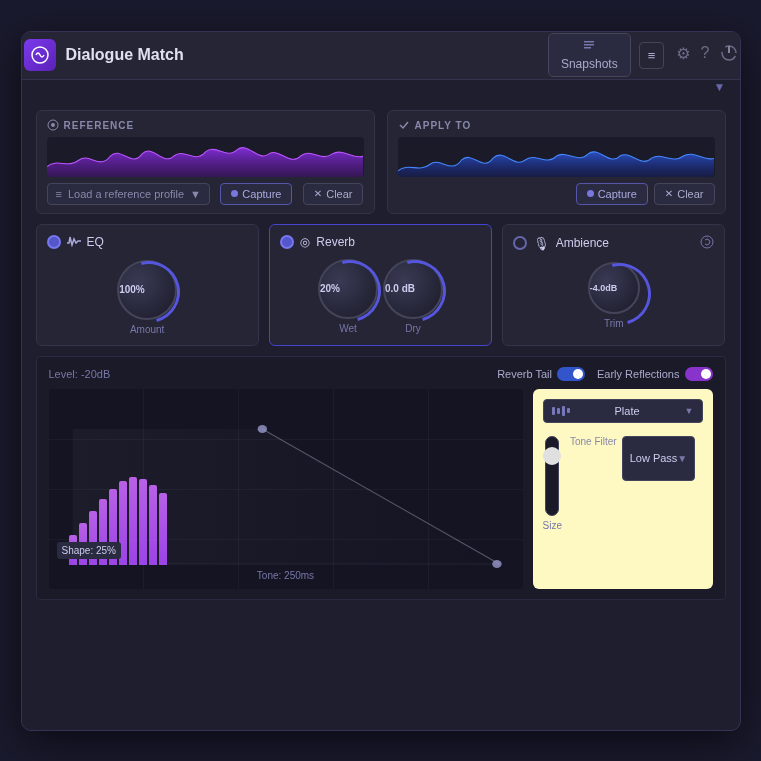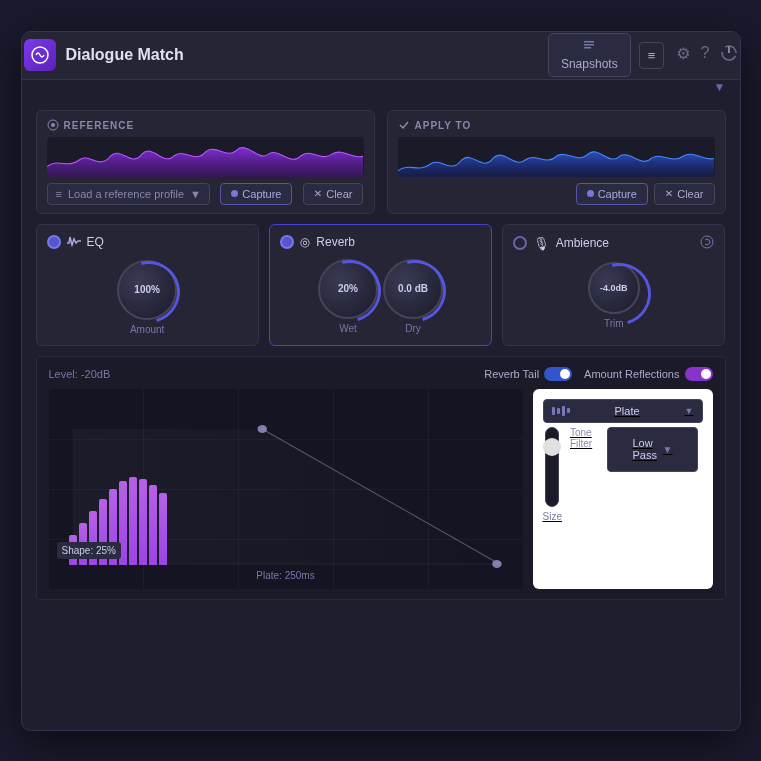--- a/index.html
+++ b/index.html
@@ -211,21 +211,20 @@
       gap: 4px;
     }
     .knob {
       width: 60px;
       height: 60px;
       border-radius: 50%;
       background: radial-gradient(circle at 35% 35%, #3a3a55, #1a1a28);
       border: 2px solid #44445a;
       display: flex;
       align-items: center;
-      justify-content: center;
       position: relative;
       cursor: pointer;
     }
     .knob::after {
       content: '';
       position: absolute;
       width: 56px;
       height: 56px;
       border-radius: 50%;
       border: 3px solid transparent;
@@ -345,27 +344,26 @@
     }
     .r-bar {
       width: 8px;
       background: linear-gradient(to top, #aa44ff, #cc66ff);
       border-radius: 2px 2px 0 0;
       opacity: 0.9;
     }
     
     .reverb-side-panel {
       width: 180px;
-      background: #ffffff;
+      background: #fef9c3;
       border-radius: 6px;
       padding: 10px;
       display: flex;
       flex-direction: column;
-      gap: 4px;
-      text-decoration: underline;
+      gap: 13px;
     }
     .plate-selector {
       background: #2a2a40;
       border: 1px solid #44445a;
       border-radius: 4px;
       padding: 5px 8px;
       color: #ccccee;
       font-size: 11px;
       display: flex;
       align-items: center;
@@ -408,21 +406,21 @@
       font-size: 10px;
     }
     .tone-filter-label {
       color: #8888aa;
       font-size: 10px;
     }
     .tone-filter-select {
       background: #2a2a40;
       border: 1px solid #44445a;
       border-radius: 4px;
-      padding: 4px 24px;
+      padding: 4px 7px;
       color: #ccccee;
       font-size: 11px;
       display: flex;
       align-items: center;
       justify-content: space-between;
       cursor: pointer;
     }
     .filter-viz {
       height: 45px;
       background: #1a1a28;
@@ -662,21 +660,21 @@
 
     <div class="advanced-panel">
       <div class="advanced-header-row">
         <span class="advanced-level">Level: -20dB</span>
         <div class="advanced-toggles">
           <div class="toggle-item">
             <span>Reverb Tail</span>
             <div class="toggle-pill blue"></div>
           </div>
           <div class="toggle-item">
-            <span>Amount Reflections</span>
+            <span>Early Reflections</span>
             <div class="toggle-pill purple"></div>
           </div>
         </div>
       </div>
 
       <div class="advanced-body">
 
         <div class="reverb-viz">
 
           <div class="grid-lines">
@@ -716,21 +714,21 @@
             <circle cx="180" cy="40" r="4" fill="#9999cc" opacity="0.8"></circle>
 
             <circle cx="378" cy="175" r="4" fill="#9999cc" opacity="0.8"></circle>
           </svg>
 
           <div class="shape-label">
             <span>Shape:
 25%</span>
           </div>
 
-          <div class="time-label">Plate: 250ms</div>
+          <div class="time-label">Tone: 250ms</div>
         </div>
 
         <div class="reverb-side-panel">
 
           <div class="plate-selector">
             <div class="plate-icon">
               <div class="plate-bar" style="height:8px;"></div>
               <div class="plate-bar" style="height:6px;"></div>
               <div class="plate-bar" style="height:10px;"></div>
               <div class="plate-bar" style="height:5px;"></div>

